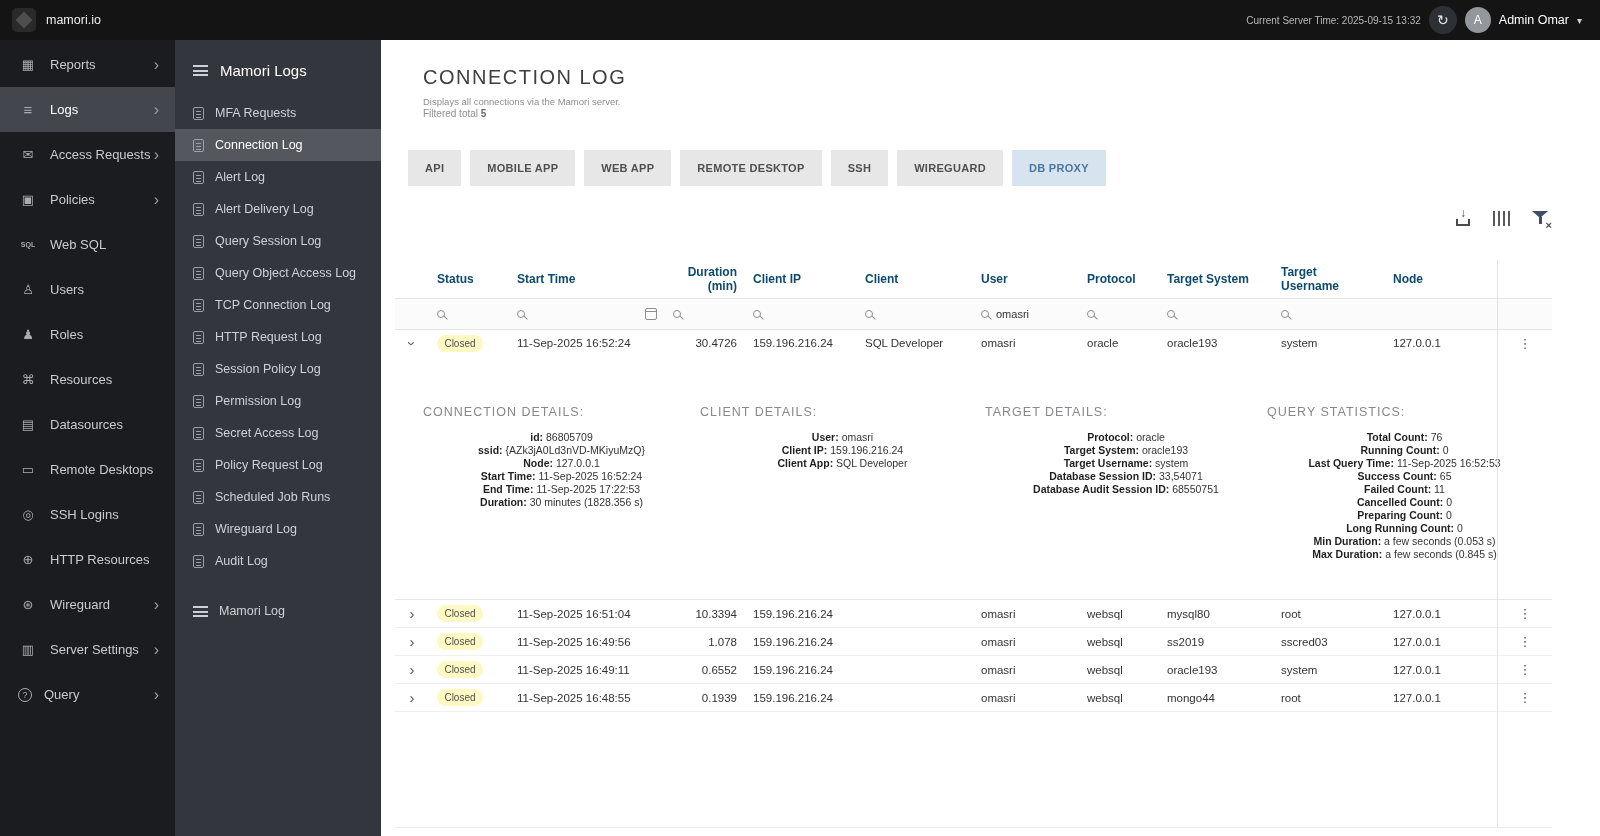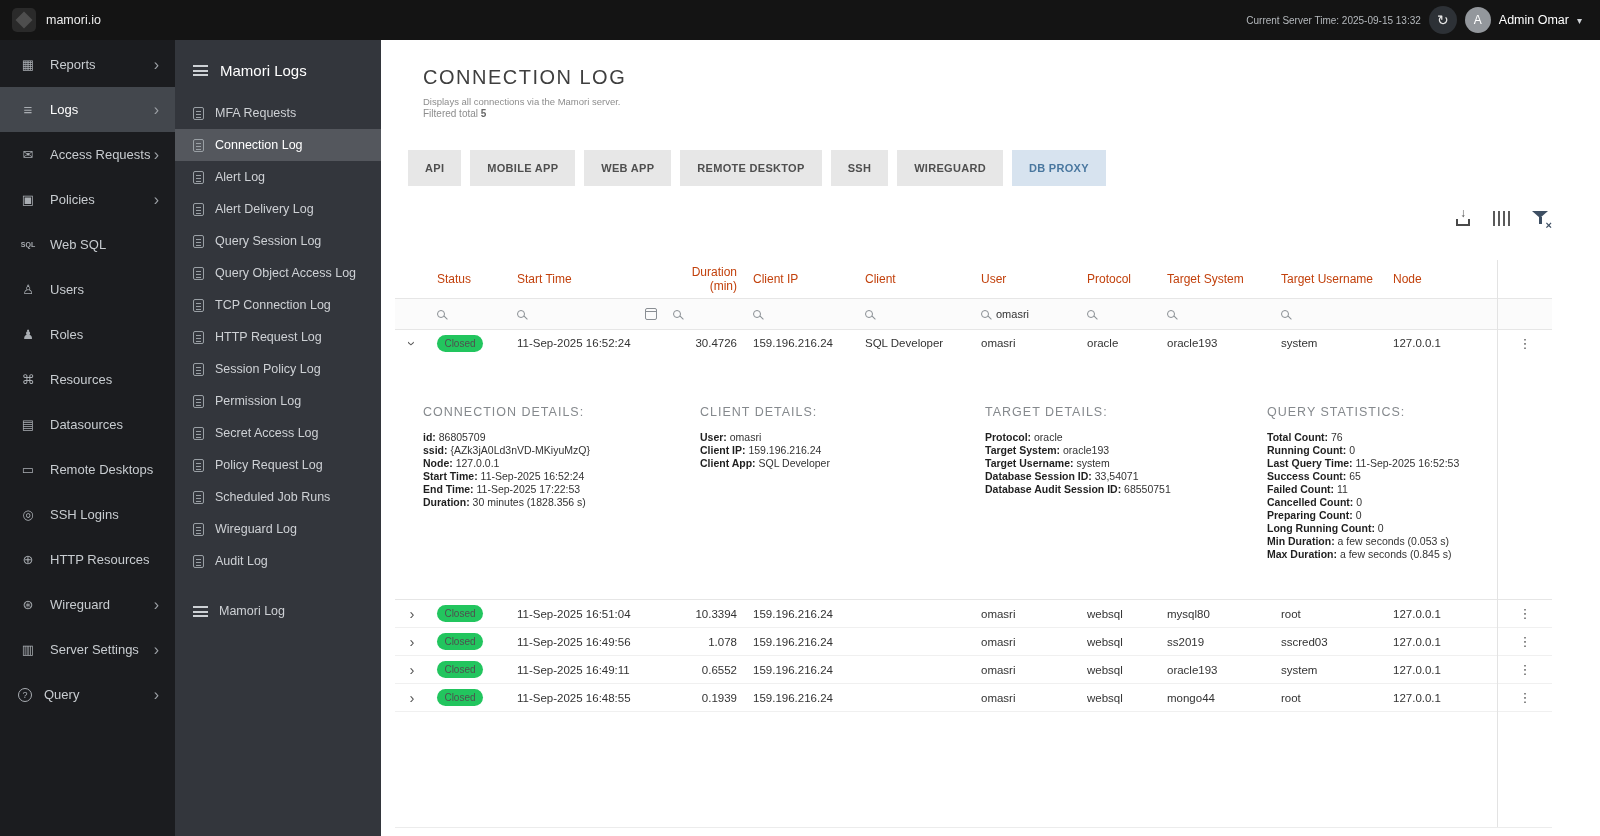--- a/index.html
+++ b/index.html
@@ -100,21 +100,21 @@
     background:linear-gradient(#3e4f63,#3e4f63) no-repeat 7px 7px / 3px 7px; }
   [data-name="filter-clear-icon"]::before { content:""; position:absolute; top:1px; left:0;
     border-left:8px solid transparent; border-right:8px solid transparent; border-top:7px solid #3e4f63; }
   [data-name="filter-clear-icon"]::after { content:"×"; position:absolute; right:-2px; bottom:-4px;
     font-size:11px; font-weight:bold; color:#3e4f63; }
 
   
   .table-wrap { position:relative; margin-top:28px; min-height:568px; border-bottom:1px solid #ececec; }
   .pin-line { position:absolute; top:0; bottom:0; right:54px; width:1px; background:#e3e3e3; }
   table { width:100%; border-collapse:collapse; table-layout:fixed; }
-  .header-row th { font-size:12px; font-weight:400; color:#c2410c; text-align:left;
+  .header-row th { font-size:12px; font-weight:700; color:#0c4a6e; text-align:left;
     height:38px; padding:0 8px; vertical-align:middle; border-bottom:1px solid #e6e6e6; cursor:pointer; }
   .header-row th.num-col { text-align:right; }
   .filter-row th { background:#fbfbfb; height:31px; padding:0 8px; border-bottom:1px solid #e6e6e6;
     font-weight:normal; }
   .filter-cell { display:flex; align-items:center; gap:7px; }
   .mag { position:relative; display:inline-block; width:8px; height:8px;
     border:1.4px solid #8a8f94; border-radius:50%; flex:none; }
   .mag::after { content:""; position:absolute; width:5px; height:1.4px; background:#8a8f94;
     transform:rotate(45deg); right:-4px; bottom:-2px; }
   .cal { width:12px; height:12px; border:1.4px solid #8a8f94; border-radius:2px; position:relative;
@@ -122,32 +122,32 @@
   .cal::before { content:""; position:absolute; left:0; right:0; top:2px; height:1.4px; background:#8a8f94; }
   .filter-input { flex:1; min-width:0; border:none; outline:none; background:transparent;
     font-family:inherit; font-size:11px; color:#333; padding:0; }
   tbody td { font-size:11.5px; color:#333; height:28px; padding:0 8px;
     border-bottom:1px solid #f0f0f0; white-space:nowrap; overflow:hidden; }
   td.num { text-align:right; }
   td.chev-cell { text-align:center; padding:0; }
   .chev { display:inline-block; font-size:15px; color:#555; cursor:pointer; line-height:1; }
   .chev::before { content:"›"; }
   .chev.expanded { transform:rotate(90deg); }
-  .pill { display:inline-block; background:#22c55e; color:#4f4f4f; font-size:10px;
+  .pill { display:inline-block; background:#fef9c3; color:#4f4f4f; font-size:10px;
     width:46px; text-align:center; padding:3px 0; border-radius:10px; }
   td.actions { text-align:center; color:#555; }
   .dots { cursor:pointer; font-size:13px; }
   .dots::before { content:"⋮"; }
   tr.expanded-row td { border-bottom:none; }
   .details-row td { padding:0; border-bottom:1px solid #e6e6e6; height:auto; white-space:normal; }
   .details-grid { display:grid; grid-template-columns:277px 285px 282px 1fr;
     padding:48px 10px 38px 28px; }
   .details-grid h3 { font-size:12.5px; font-weight:400; letter-spacing:1px; color:#85898d;
     margin:0 0 12px; }
-  .field { font-size:10.5px; line-height:13px; color:#333; }
+  .field { font-size:10.5px; line-height:13px; color:#333;text-align:center; }
   .field b { color:#1f1f1f; }
 </style>
 </head>
 <body>
 
 <header class="topbar" data-name="topbar">
   <div class="logo" data-name="app-logo">
     <span class="logo-mark" data-name="mamori-logo-icon"></span>
     <span class="logo-text" data-name="logo-text">mamori.io</span>
   </div>

